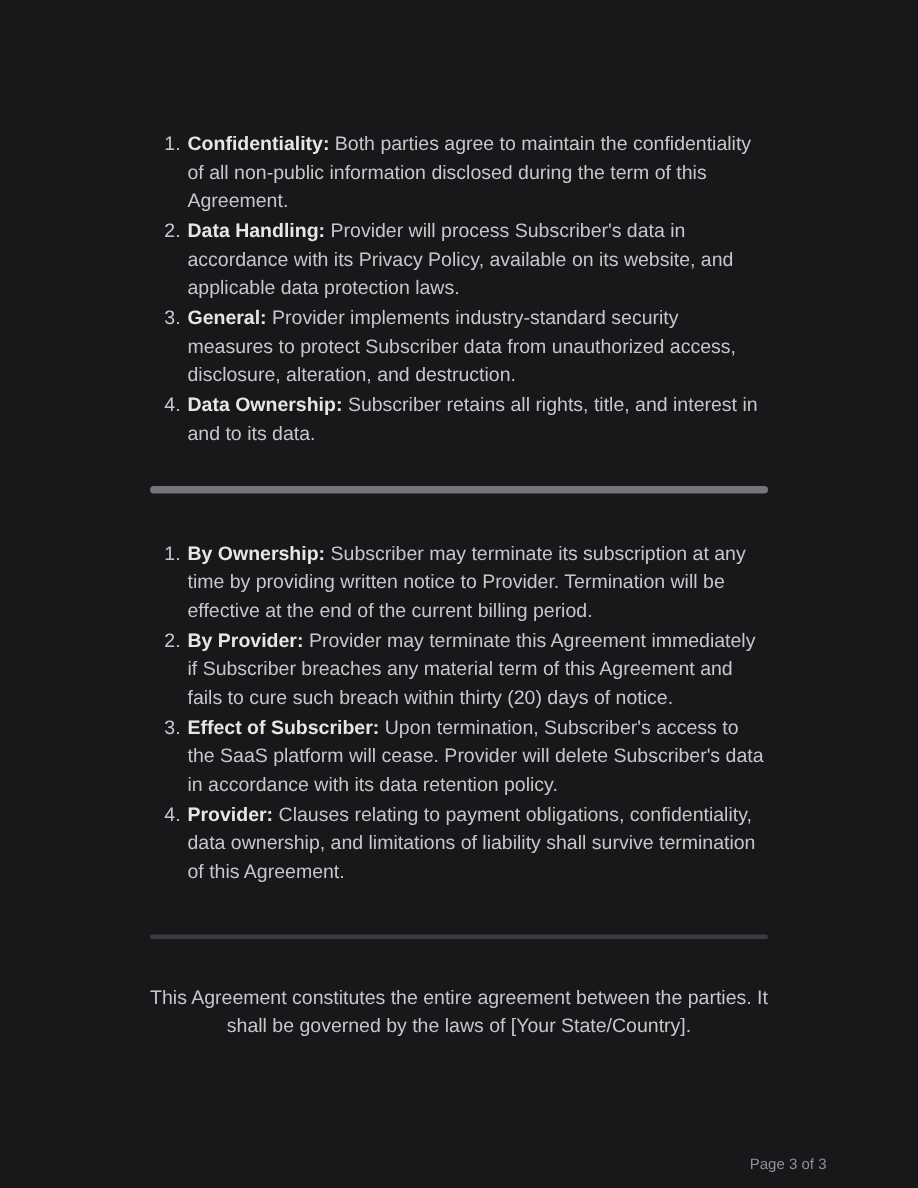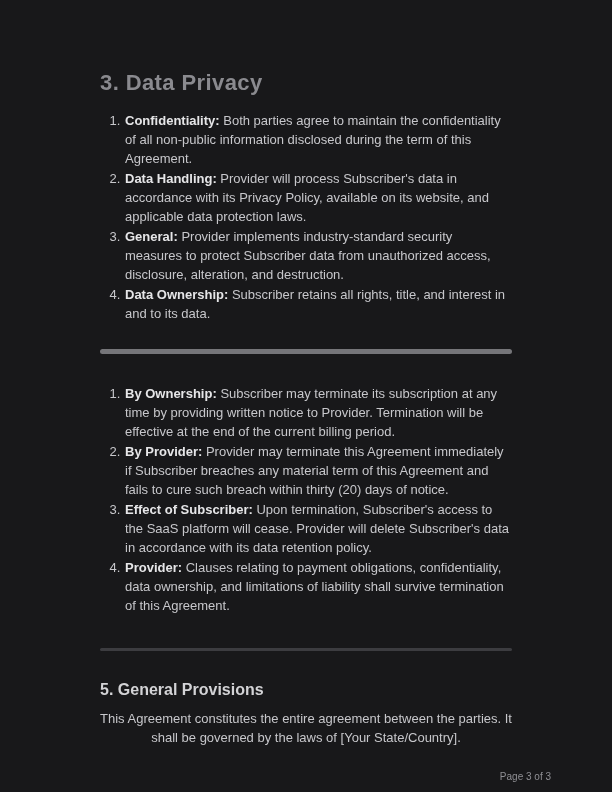--- a/index.html
+++ b/index.html
@@ -83,21 +83,20 @@
     color:var(--footer);
     margin-left:40px;
   }
 </style>
 </head>
 <body>
 
 <div class="page">
 
   <section>
-    <h2 class="display-heading">3. Data Privacy</h2>
     <ol class="clause-list">
       <li><span class="clause-label">Confidentiality:</span> <span>Both parties agree to maintain the confidentiality of all non-public information disclosed during the term of this Agreement.</span></li>
       <li><span class="clause-label">Data Handling:</span> <span>Provider will process Subscriber's data in accordance with its Privacy Policy, available on its website, and applicable data protection laws.</span></li>
       <li><span class="clause-label">General:</span> <span>Provider implements industry-standard security measures to protect Subscriber data from unauthorized access, disclosure, alteration, and destruction.</span></li>
       <li><span class="clause-label">Data Ownership:</span> <span>Subscriber retains all rights, title, and interest in and to its data.</span></li>
     </ol>
   </section>
 
   <hr class="divider-strong">
 
@@ -106,19 +105,18 @@
       <li><span class="clause-label">By Ownership:</span> <span>Subscriber may terminate its subscription at any time by providing written notice to Provider. Termination will be effective at the end of the current billing period.</span></li>
       <li><span class="clause-label">By Provider:</span> <span>Provider may terminate this Agreement immediately if Subscriber breaches any material term of this Agreement and fails to cure such breach within thirty (20) days of notice.</span></li>
       <li><span class="clause-label">Effect of Subscriber:</span> <span>Upon termination, Subscriber's access to the SaaS platform will cease. Provider will delete Subscriber's data in accordance with its data retention policy.</span></li>
       <li><span class="clause-label">Provider:</span> <span>Clauses relating to payment obligations, confidentiality, data ownership, and limitations of liability shall survive termination of this Agreement.</span></li>
     </ol>
   </section>
 
   <hr class="divider-soft">
 
   <section>
-    <h3 class="sub-heading">5. General Provisions</h3>
     <p class="paragraph">This Agreement constitutes the entire agreement between the parties. It shall be governed by the laws of [Your State/Country].</p>
   </section>
 
   <div class="page-footer">Page 3 of 3</div>
 
 </div>
 
 </body></html>

